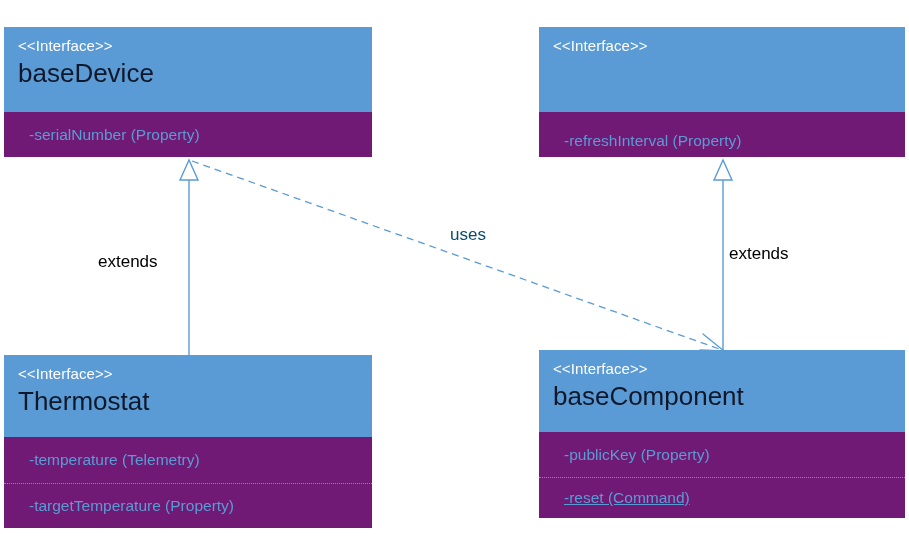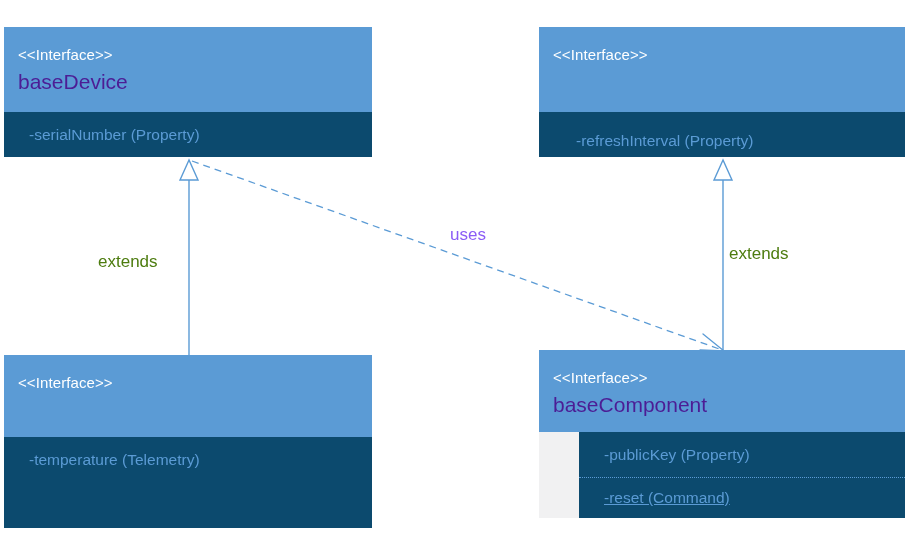--- a/index.html
+++ b/index.html
@@ -26,64 +26,64 @@
 
   
   .uml-class {
     position: absolute;
     box-sizing: border-box;
     background: #f1f1f2;
   }
   .uml-header {
     background: #5b9bd5;
     box-sizing: border-box;
-    padding: 18px 0 0 14px;
+    padding: 9px 0 0 14px;
     color: #ffffff;
     overflow: hidden;
   }
   .stereotype {
     font-size: 15px;
     line-height: 20px;
     color: #ffffff;
     letter-spacing: 0.1px;
     white-space: nowrap;
   }
   .class-name {
-    font-size: 21px;
+    font-size: 26px;
     line-height: 30px;
-    color: #4c1d95;
+    color: #0f172a;
     white-space: nowrap;
     margin-top: 2px;
   }
   .uml-body {
     box-sizing: border-box;
-    background: #0c4a6e;
+    background: #701a75;
   }
   .member-row {
     box-sizing: border-box;
     display: flex;
     align-items: center;
     padding-left: 25px;
     font-size: 15.5px;
     color: #5b9bd5;
     white-space: nowrap;
   }
   .member-row.sep {
     border-top: 1px dotted #5b9bd5;
   }
 
   
   .conn-label {
     position: absolute;
     font-size: 17px;
-    color: #4d7c0f;
+    color: #000000;
     white-space: nowrap;
   }
   .conn-label.dep {
-    color: #8b5cf6;
+    color: #0c4a6e;
   }
 
   svg.connectors {
     position: absolute;
     left: 0;
     top: 0;
     width: 909px;
     height: 558px;
     pointer-events: none;
     overflow: visible;
@@ -126,37 +126,39 @@
     <div class="uml-body" style="height:45px;">
       <div class="member-row" style="height:45px;">-serialNumber (Property)</div>
     </div>
   </div>
 
   <div class="uml-class" style="left:539px; top:27px; width:366px; height:130px;">
     <div class="uml-header" style="height:85px;">
       <div class="stereotype">&lt;&lt;Interface&gt;&gt;</div>
     </div>
     <div class="uml-body" style="height:45px;">
-      <div class="member-row" style="height:58px;margin-left:12px;">-refreshInterval (Property)</div>
+      <div class="member-row" style="height:58px;">-refreshInterval (Property)</div>
     </div>
   </div>
 
   <div class="uml-class" style="left:4px; top:355px; width:368px; height:173px;">
     <div class="uml-header" style="height:82px;">
       <div class="stereotype">&lt;&lt;Interface&gt;&gt;</div>
+      <div class="class-name">Thermostat</div>
     </div>
     <div class="uml-body" style="height:91px;">
       <div class="member-row" style="height:46px;">-temperature (Telemetry)</div>
+      <div class="member-row sep" style="height:45px;">-targetTemperature (Property)</div>
     </div>
   </div>
 
   <div class="uml-class" style="left:539px; top:350px; width:366px; height:168px;">
     <div class="uml-header" style="height:82px;">
       <div class="stereotype">&lt;&lt;Interface&gt;&gt;</div>
       <div class="class-name">baseComponent</div>
     </div>
-    <div class="uml-body" style="height:86px;margin-left:40px;">
+    <div class="uml-body" style="height:86px;">
       <div class="member-row" style="height:45px;">-publicKey (Property)</div>
       <div class="member-row sep" style="height:41px;text-decoration:underline;">-reset (Command)</div>
     </div>
   </div>
 
 </div>
 
 </body></html>

